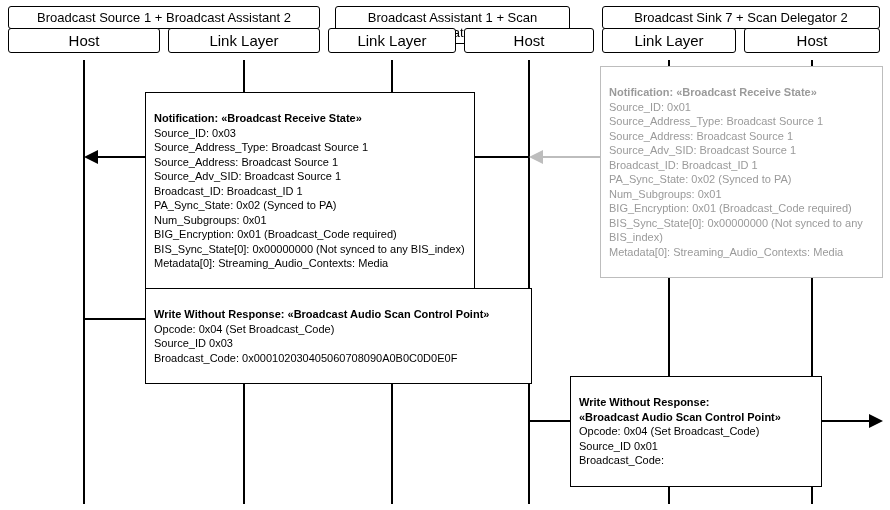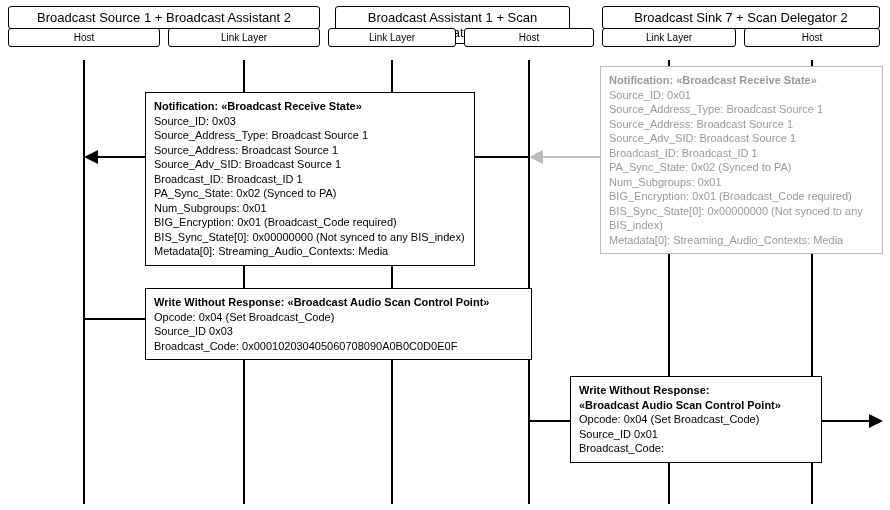--- a/index.html
+++ b/index.html
@@ -1,21 +1,21 @@
 <!DOCTYPE html>
 <html><head>
 <meta charset="utf-8">
 <style>
 html,body{margin:0;padding:0;font-family:Arial,Helvetica,sans-serif;font-size:11px;background:#fff}
 .stage{position:relative;width:890px;height:510px}
 .hdr, .sub{position:absolute;border:1px solid #000;border-radius:3px;background:#fff;text-align:center;padding:3px 20px;box-sizing:border-box}
 .hdr{top:6px;font-size:13px}
-.sub{top:28px;font-size:10px}
+.sub{top:28px;font-size:15px}
 .life{position:absolute;top:60px;bottom:6px;width:2px;background:#000}
-.msg{position:absolute;border:1.5px solid #000;background:#fff;padding:6px 8px;line-height:1.32;box-sizing:border-box}
+.msg{position:absolute;border:1.5px solid #000;background:#fff;padding:18px 8px;line-height:1.32;box-sizing:border-box}
 .msg.ghost{border-color:#bdbdbd;color:#9a9a9a}
 .arrow{position:absolute;height:2px;background:#000}
 .arrow.ghost{background:#bdbdbd}
 .ah{position:absolute;width:0;height:0;border-top:7px solid transparent;border-bottom:7px solid transparent}
 .ah.l{border-right:14px solid #000}
 .ah.r{border-left:14px solid #000}
 .ah.ghost.l{border-right-color:#bdbdbd}
 b{font-weight:700}
 </style>
 </head>

